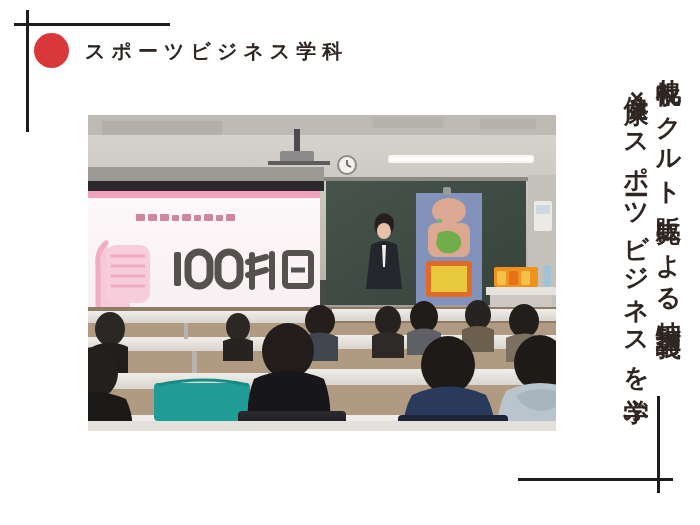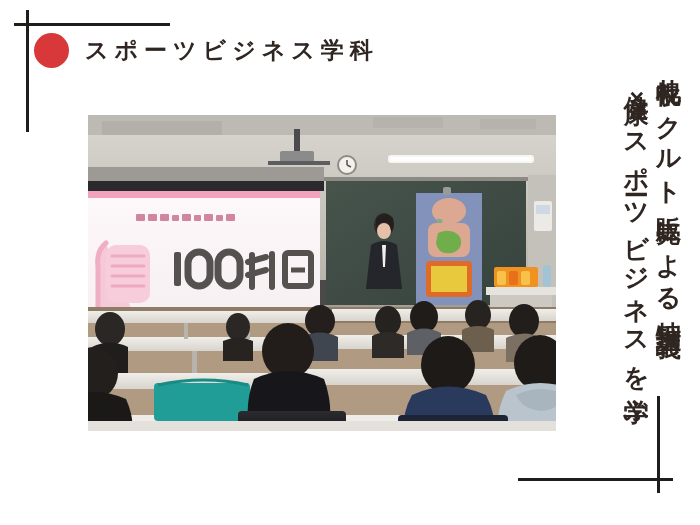--- a/index.html
+++ b/index.html
@@ -38,21 +38,21 @@
   }
   .dept-dot {
     width: 35px;
     height: 35px;
     border-radius: 50%;
     background: #d9383a;
     flex: 0 0 auto;
   }
   .dept-title {
     margin-left: 16px;
-    font-size: 23px;
+    font-size: 20px;
     font-weight: 700;
     color: #2f2622;
     letter-spacing: 6px;
     white-space: nowrap;
     line-height: 1;
   }
 
   
   .headline {
     position: absolute;

